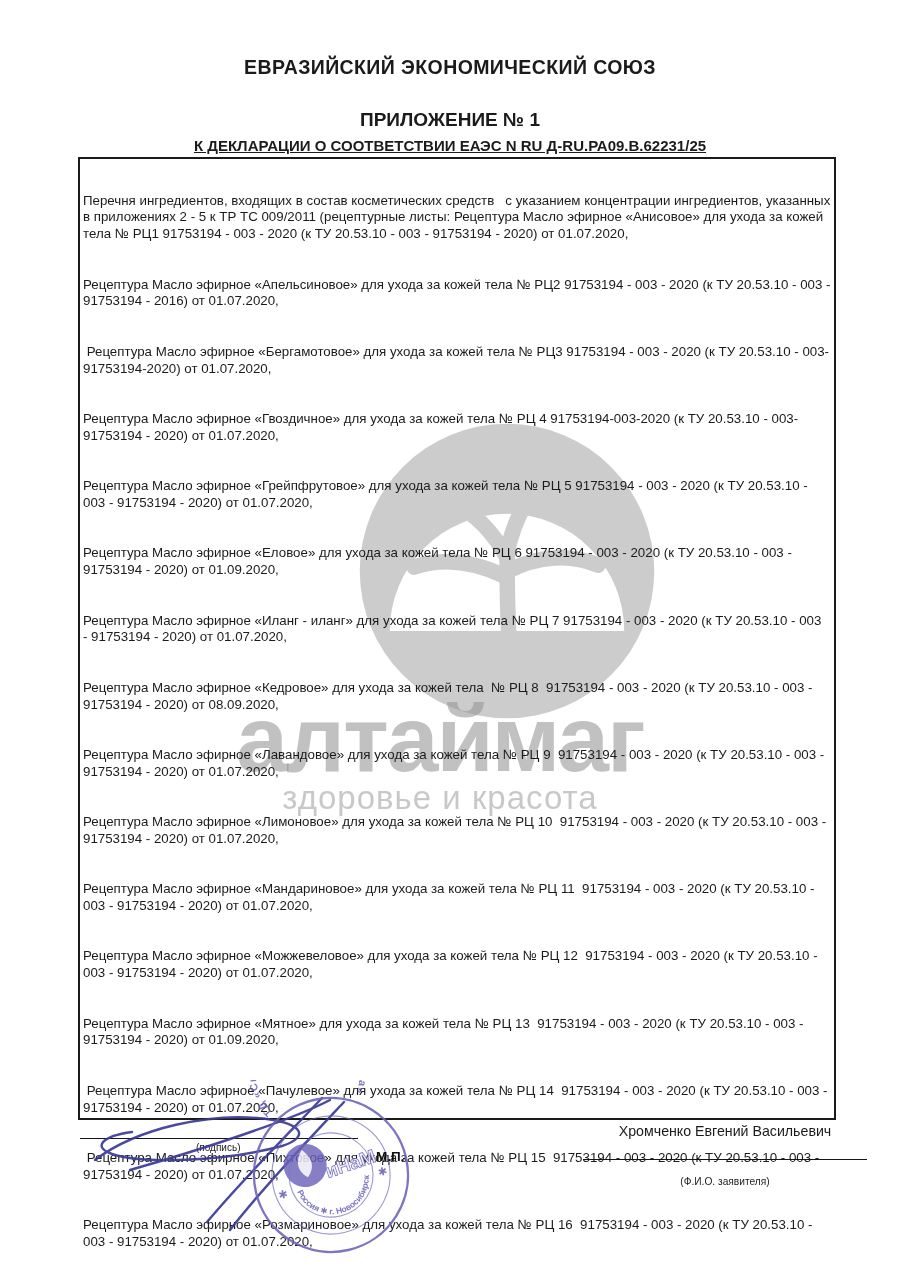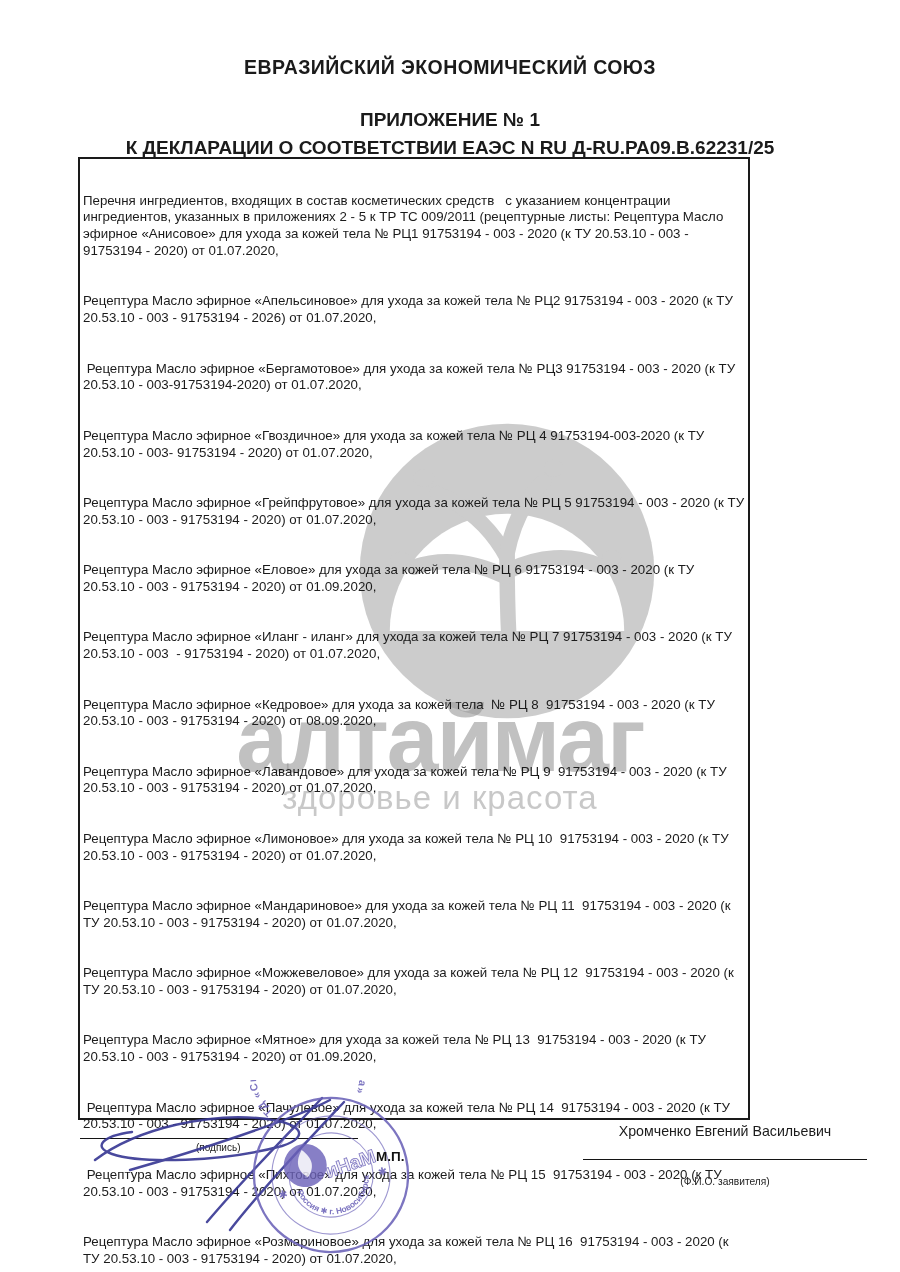--- a/index.html
+++ b/index.html
@@ -5,36 +5,36 @@
   * { margin:0; padding:0; box-sizing:border-box; }
   html,body { background:#e9e9e9; }
   .page {
     position:relative; width:900px; height:1272px; margin:0 auto;
     background:#ffffff; overflow:hidden;
     font-family:"Liberation Sans","DejaVu Sans",sans-serif; color:#1b1b1b;
   }
   .title { position:absolute; left:0; width:100%; text-align:center; font-weight:bold; }
   .t1 { top:56px;  font-size:19.5px; letter-spacing:.4px; }
   .t2 { top:109px; font-size:19px; }
-  .t3 { top:137px; font-size:19px; }
+  .t3 { top:137px; font-size:15px;text-decoration:underline; }
 
   .wm { position:absolute; z-index:0; pointer-events:none; }
   .wm-logo   { left:352px; top:416px; width:310px; height:310px; }
   .wm-brand  {
     left:140px; top:686px; width:600px; text-align:center;
     font-size:93px; font-weight:bold; letter-spacing:-2px;
     color:rgba(148,148,148,.58);
   }
   .wm-tagline{
     left:150px; top:779px; width:580px; text-align:center;
     font-size:33px; color:rgba(155,155,155,.55); letter-spacing:1px;
   }
 
   .box {
-    position:absolute; z-index:2; left:78px; top:157px; width:672px; height:963px;
+    position:absolute; z-index:2; left:78px; top:157px; width:758px; height:963px;
     border:2px solid #1a1a1a; padding:0 3px;
     font-size:13.3px; line-height:16.8px; white-space:pre-wrap;
     background:transparent;
   }
 
   .sig-line {
     position:absolute; z-index:3; left:80px; top:1138px; width:278px;
     border-top:1.6px solid #141414;
   }
   .sig-caption {
@@ -80,21 +80,21 @@
   </svg>
   <div class="wm wm-brand">алтаймаг</div>
   <div class="wm wm-tagline">здоровье и красота</div>
 
   <div class="title t1">ЕВРАЗИЙСКИЙ ЭКОНОМИЧЕСКИЙ СОЮЗ</div>
   <div class="title t2">ПРИЛОЖЕНИЕ № 1</div>
   <div class="title t3">К ДЕКЛАРАЦИИ О СООТВЕТСТВИИ ЕАЭС N RU Д-RU.РА09.В.62231/25</div>
 
   <div class="box">
     <div>Перечня ингредиентов, входящих в состав косметических средств   с указанием концентрации ингредиентов, указанных в приложениях 2 - 5 к ТР ТС 009/2011 (рецептурные листы: Рецептура Масло эфирное «Анисовое» для ухода за кожей тела № РЦ1 91753194 - 003 - 2020 (к ТУ 20.53.10 - 003 - 91753194 - 2020) от 01.07.2020,</div>
-    <div>Рецептура Масло эфирное «Апельсиновое» для ухода за кожей тела № РЦ2 91753194 - 003 - 2020 (к ТУ 20.53.10 - 003 - 91753194 - 2026) от 01.07.2020,</div>
+    <div>Рецептура Масло эфирное «Апельсиновое» для ухода за кожей тела № РЦ2 91753194 - 003 - 2020 (к ТУ 20.53.10 - 003 - 91753194 - 2016) от 01.07.2020,</div>
     <div> Рецептура Масло эфирное «Бергамотовое» для ухода за кожей тела № РЦ3 91753194 - 003 - 2020 (к ТУ 20.53.10 - 003-91753194-2020) от 01.07.2020,</div>
     <div>Рецептура Масло эфирное «Гвоздичное» для ухода за кожей тела № РЦ 4 91753194-003-2020 (к ТУ 20.53.10 - 003- 91753194 - 2020) от 01.07.2020,</div>
     <div>Рецептура Масло эфирное «Грейпфрутовое» для ухода за кожей тела № РЦ 5 91753194 - 003 - 2020 (к ТУ 20.53.10 - 003 - 91753194 - 2020) от 01.07.2020,</div>
     <div>Рецептура Масло эфирное «Еловое» для ухода за кожей тела № РЦ 6 91753194 - 003 - 2020 (к ТУ 20.53.10 - 003 - 91753194 - 2020) от 01.09.2020,</div>
     <div>Рецептура Масло эфирное «Иланг - иланг» для ухода за кожей тела № РЦ 7 91753194 - 003 - 2020 (к ТУ 20.53.10 - 003  - 91753194 - 2020) от 01.07.2020,</div>
     <div>Рецептура Масло эфирное «Кедровое» для ухода за кожей тела  № РЦ 8  91753194 - 003 - 2020 (к ТУ 20.53.10 - 003 - 91753194 - 2020) от 08.09.2020,</div>
     <div>Рецептура Масло эфирное «Лавандовое» для ухода за кожей тела № РЦ 9  91753194 - 003 - 2020 (к ТУ 20.53.10 - 003 - 91753194 - 2020) от 01.07.2020,</div>
     <div>Рецептура Масло эфирное «Лимоновое» для ухода за кожей тела № РЦ 10  91753194 - 003 - 2020 (к ТУ 20.53.10 - 003 - 91753194 - 2020) от 01.07.2020,</div>
     <div>Рецептура Масло эфирное «Мандариновое» для ухода за кожей тела № РЦ 11  91753194 - 003 - 2020 (к ТУ 20.53.10 - 003 - 91753194 - 2020) от 01.07.2020,</div>
     <div>Рецептура Масло эфирное «Можжевеловое» для ухода за кожей тела № РЦ 12  91753194 - 003 - 2020 (к ТУ 20.53.10 - 003 - 91753194 - 2020) от 01.07.2020,</div>

